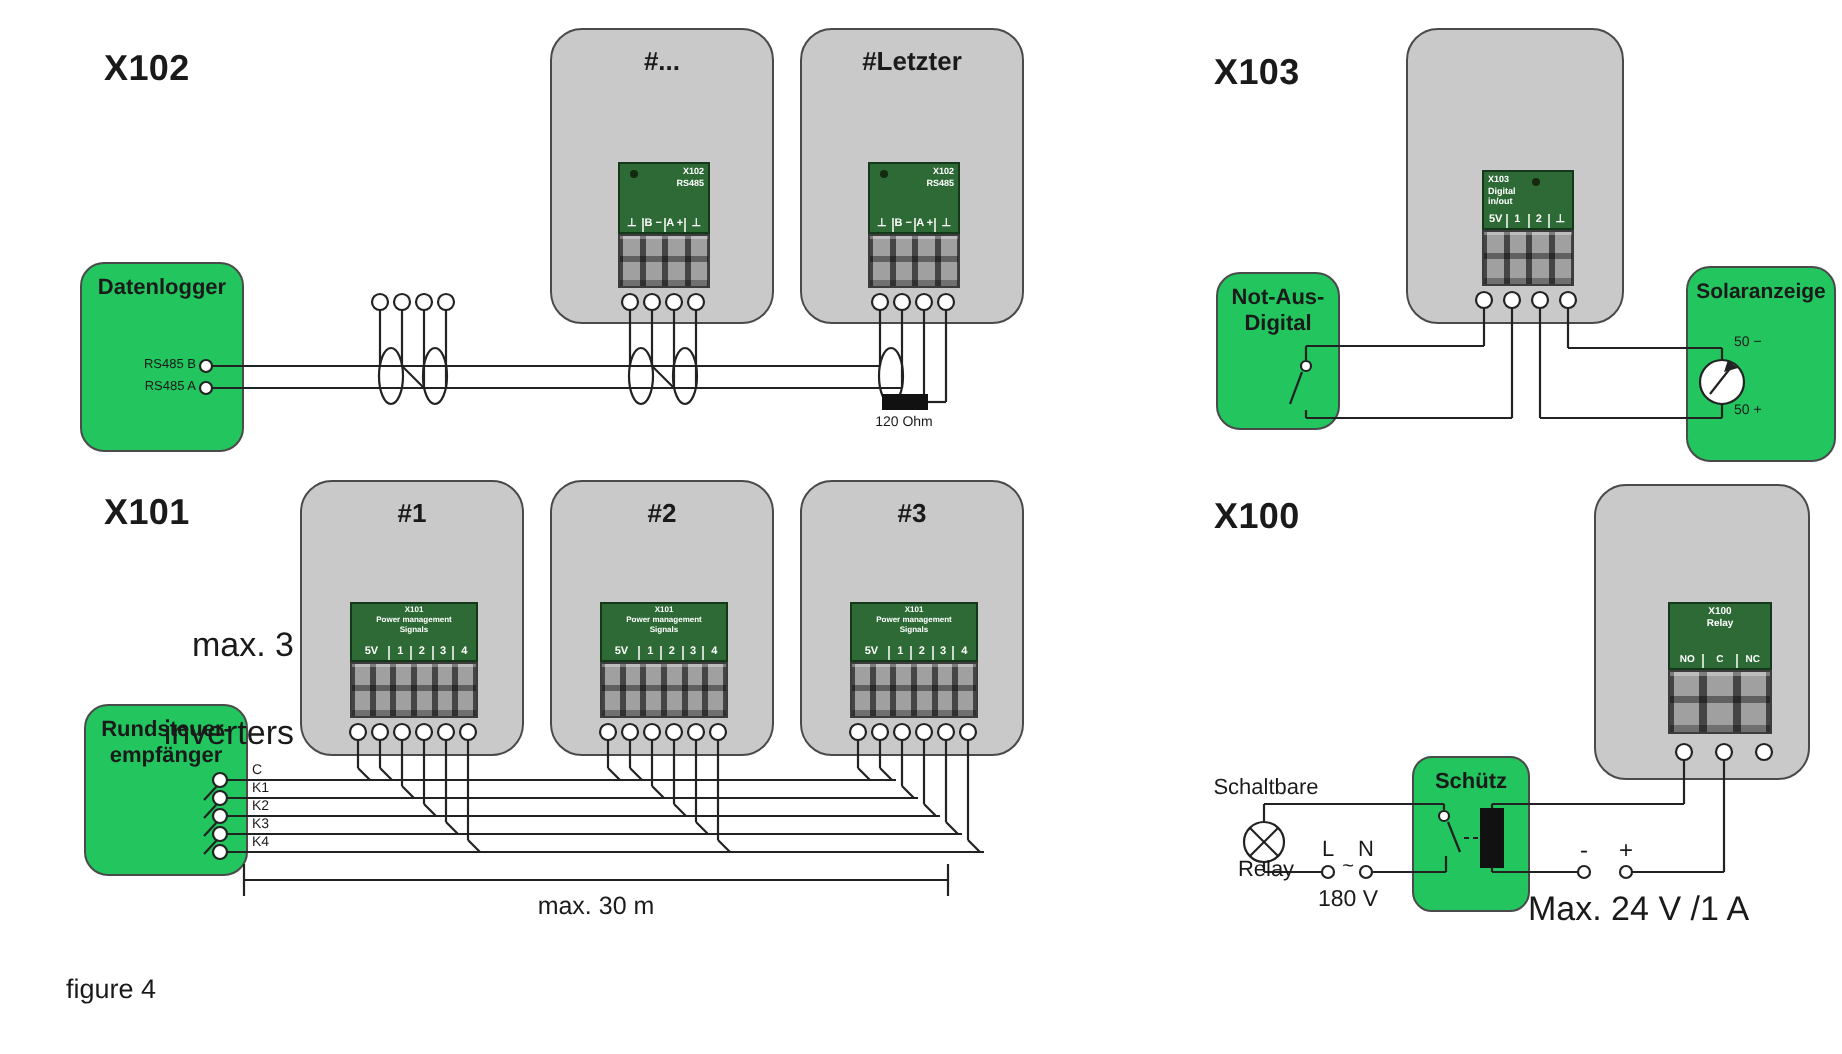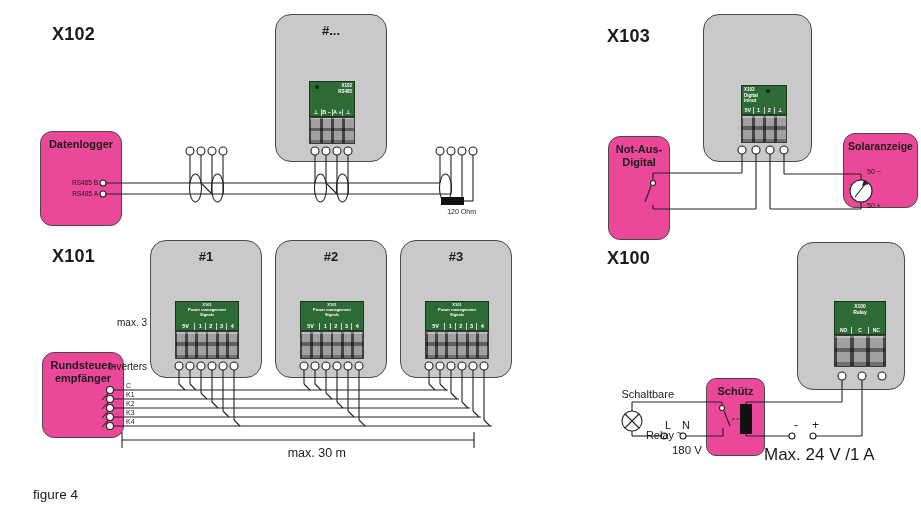--- a/index.html
+++ b/index.html
@@ -1,20 +1,20 @@
 <!DOCTYPE html>
 <html><head>
 <meta charset="utf-8">
 <style>
   html,body{margin:0;padding:0;background:#fff}
   .stage{position:relative;width:921px;height:527px;background:#ffffff;
          font-family:"Liberation Sans",sans-serif;color:#1a1a1a;overflow:hidden}
   svg.wires{position:absolute;left:0;top:0;z-index:5;pointer-events:none}
   .box{position:absolute;background:#c9c9c9;border:1.5px solid #4a4a4a;border-radius:16px;box-sizing:border-box;z-index:1}
-  .sbox{position:absolute;background:#ec4899;border:1.5px solid #4a4a4a;border-radius:12px;box-sizing:border-box;z-index:1}
+  .sbox{position:absolute;background:#22c55e;border:1.5px solid #4a4a4a;border-radius:12px;box-sizing:border-box;z-index:1}
   .inv-title{position:absolute;left:0;right:0;top:8px;text-align:center;font-weight:bold;font-size:13px}
   .sbox-title{position:absolute;left:0;right:0;top:6px;text-align:center;font-weight:bold;font-size:11px;line-height:13px}
   .module{position:absolute;z-index:2}
   .pcb{position:absolute;left:0;top:0;width:100%;background:#2d6a35;border:1px solid #16381a;box-sizing:border-box;color:#fff}
   .pcb-head{position:absolute;top:1px;left:2px;right:2px;font-size:4.5px;line-height:5.5px;font-weight:bold}
   .pcb-head.right{text-align:right}.pcb-head.center{text-align:center}
   .term-row{position:absolute;left:1px;right:1px;bottom:0;display:flex;align-items:flex-end;
             font-size:5.5px;line-height:7px;font-weight:bold;text-align:center}
   .term{flex:1;border-left:1px solid rgba(255,255,255,.75)}
   .term:first-child{border-left:none}
@@ -25,21 +25,21 @@
   .strip4{background-image:
     linear-gradient(180deg, rgba(255,255,255,.3) 0 6%, rgba(0,0,0,0) 6% 40%, rgba(0,0,0,.4) 40% 52%, rgba(0,0,0,0) 52% 88%, rgba(0,0,0,.3) 88%),
     repeating-linear-gradient(90deg,#454545 0 1.5px,#a0a0a0 1.5px 9.8px,#454545 9.8px 11.3px)}
   .strip6{background-image:
     linear-gradient(180deg, rgba(255,255,255,.3) 0 6%, rgba(0,0,0,0) 6% 40%, rgba(0,0,0,.4) 40% 52%, rgba(0,0,0,0) 52% 88%, rgba(0,0,0,.3) 88%),
     repeating-linear-gradient(90deg,#454545 0 1.5px,#a0a0a0 1.5px 8.9px,#454545 8.9px 10.33px)}
   .strip3{background-image:
     linear-gradient(180deg, rgba(255,255,255,.3) 0 6%, rgba(0,0,0,0) 6% 40%, rgba(0,0,0,.4) 40% 52%, rgba(0,0,0,0) 52% 88%, rgba(0,0,0,.3) 88%),
     repeating-linear-gradient(90deg,#454545 0 2px,#a0a0a0 2px 14.7px,#454545 14.7px 16.67px)}
   .lbl{position:absolute;white-space:pre;z-index:8}
-  .c{text-align:right}.r{text-align:right}
+  .c{text-align:center}.r{text-align:right}
   .sec{font-size:18px;font-weight:bold;letter-spacing:.2px}
 </style>
 </head>
 <body>
 
 <div class="stage">
 
 
   <div class="box" style="left:275px;top:14px;width:112px;height:148px">
     <div class="inv-title">#...</div>
@@ -54,20 +54,39 @@
           <span class="term">⊥</span>
           <span class="term">B −</span>
           <span class="term">A +</span>
           <span class="term">⊥</span>
         </div>
       </div>
       <div class="strip strip4" style="top:36px;height:27px"></div>
     </div>
   </div>
 
+  <div class="box" style="left:400px;top:14px;width:112px;height:148px">
+    <div class="inv-title">#Letzter</div>
+    <div class="module" style="left:33px;top:66px;width:46px;height:63px">
+      <div class="pcb" style="height:36px">
+        <div class="pcb-head right">
+          <div>X102</div>
+          <div>RS485</div>
+        </div>
+        <div class="led l"></div>
+        <div class="term-row">
+          <span class="term">⊥</span>
+          <span class="term">B −</span>
+          <span class="term">A +</span>
+          <span class="term">⊥</span>
+        </div>
+      </div>
+      <div class="strip strip4" style="top:36px;height:27px"></div>
+    </div>
+  </div>
 
   <div class="sbox" style="left:40px;top:131px;width:82px;height:95px">
     <div class="sbox-title">Datenlogger</div>
   </div>
 
   <div class="box" style="left:703px;top:14px;width:109px;height:148px">
     <div class="module" style="left:37px;top:70px;width:46px;height:58px">
       <div class="pcb" style="height:30px">
         <div class="pcb-head">
           <div>X103</div>
@@ -79,28 +98,28 @@
           <span class="term">5V</span>
           <span class="term">1</span>
           <span class="term">2</span>
           <span class="term">⊥</span>
         </div>
       </div>
       <div class="strip strip4" style="top:30px;height:28px"></div>
     </div>
   </div>
 
-  <div class="sbox" style="left:608px;top:136px;width:62px;height:104px">
+  <div class="sbox" style="left:608px;top:136px;width:62px;height:79px">
     <div class="sbox-title">
       <div>Not-Aus-</div>
       <div>Digital</div>
     </div>
   </div>
 
-  <div class="sbox" style="left:843px;top:133px;width:75px;height:75px">
+  <div class="sbox" style="left:843px;top:133px;width:75px;height:98px">
     <div class="sbox-title" style="font-size:10.5px">Solaranzeige</div>
   </div>
 
   <div class="box" style="left:150px;top:240px;width:112px;height:138px">
     <div class="inv-title">#1</div>
     <div class="module" style="left:24px;top:60px;width:64px;height:58px">
       <div class="pcb" style="height:30px">
         <div class="pcb-head center" style="font-size:4px;line-height:4.8px">
           <div>X101</div>
           <div>Power management</div>
@@ -399,21 +418,21 @@
   <div class="lbl sec" style="left:52px;top:246px">X101</div>
   <div class="lbl sec" style="left:607px;top:248px">X100</div>
 
   <div class="lbl r" style="left:54px;top:179px;width:44px;font-size:6.5px">RS485 B</div>
   <div class="lbl r" style="left:54px;top:190px;width:44px;font-size:6.5px">RS485 A</div>
   <div class="lbl c" style="left:428px;top:208px;width:48px;font-size:7px">120 Ohm</div>
 
   <div class="lbl" style="left:867px;top:168px;font-size:7px">50 −</div>
   <div class="lbl" style="left:867px;top:202px;font-size:7px">50 +</div>
 
-  <div class="lbl r" style="left:62px;top:287px;width:85px;font-size:10px;line-height:14.5px">
+  <div class="lbl r" style="left:62px;top:287px;width:85px;font-size:17px;line-height:14.5px">
     <div>max. 3</div>
     <div>inverters</div>
   </div>
   <div class="lbl" style="left:126px;top:382px;font-size:7px">C</div>
   <div class="lbl" style="left:126px;top:391px;font-size:7px">K1</div>
   <div class="lbl" style="left:126px;top:400px;font-size:7px">K2</div>
   <div class="lbl" style="left:126px;top:409px;font-size:7px">K3</div>
   <div class="lbl" style="left:126px;top:418px;font-size:7px">K4</div>
   <div class="lbl c" style="left:250px;top:446px;width:96px;font-size:12.5px">max. 30 m</div>
 

